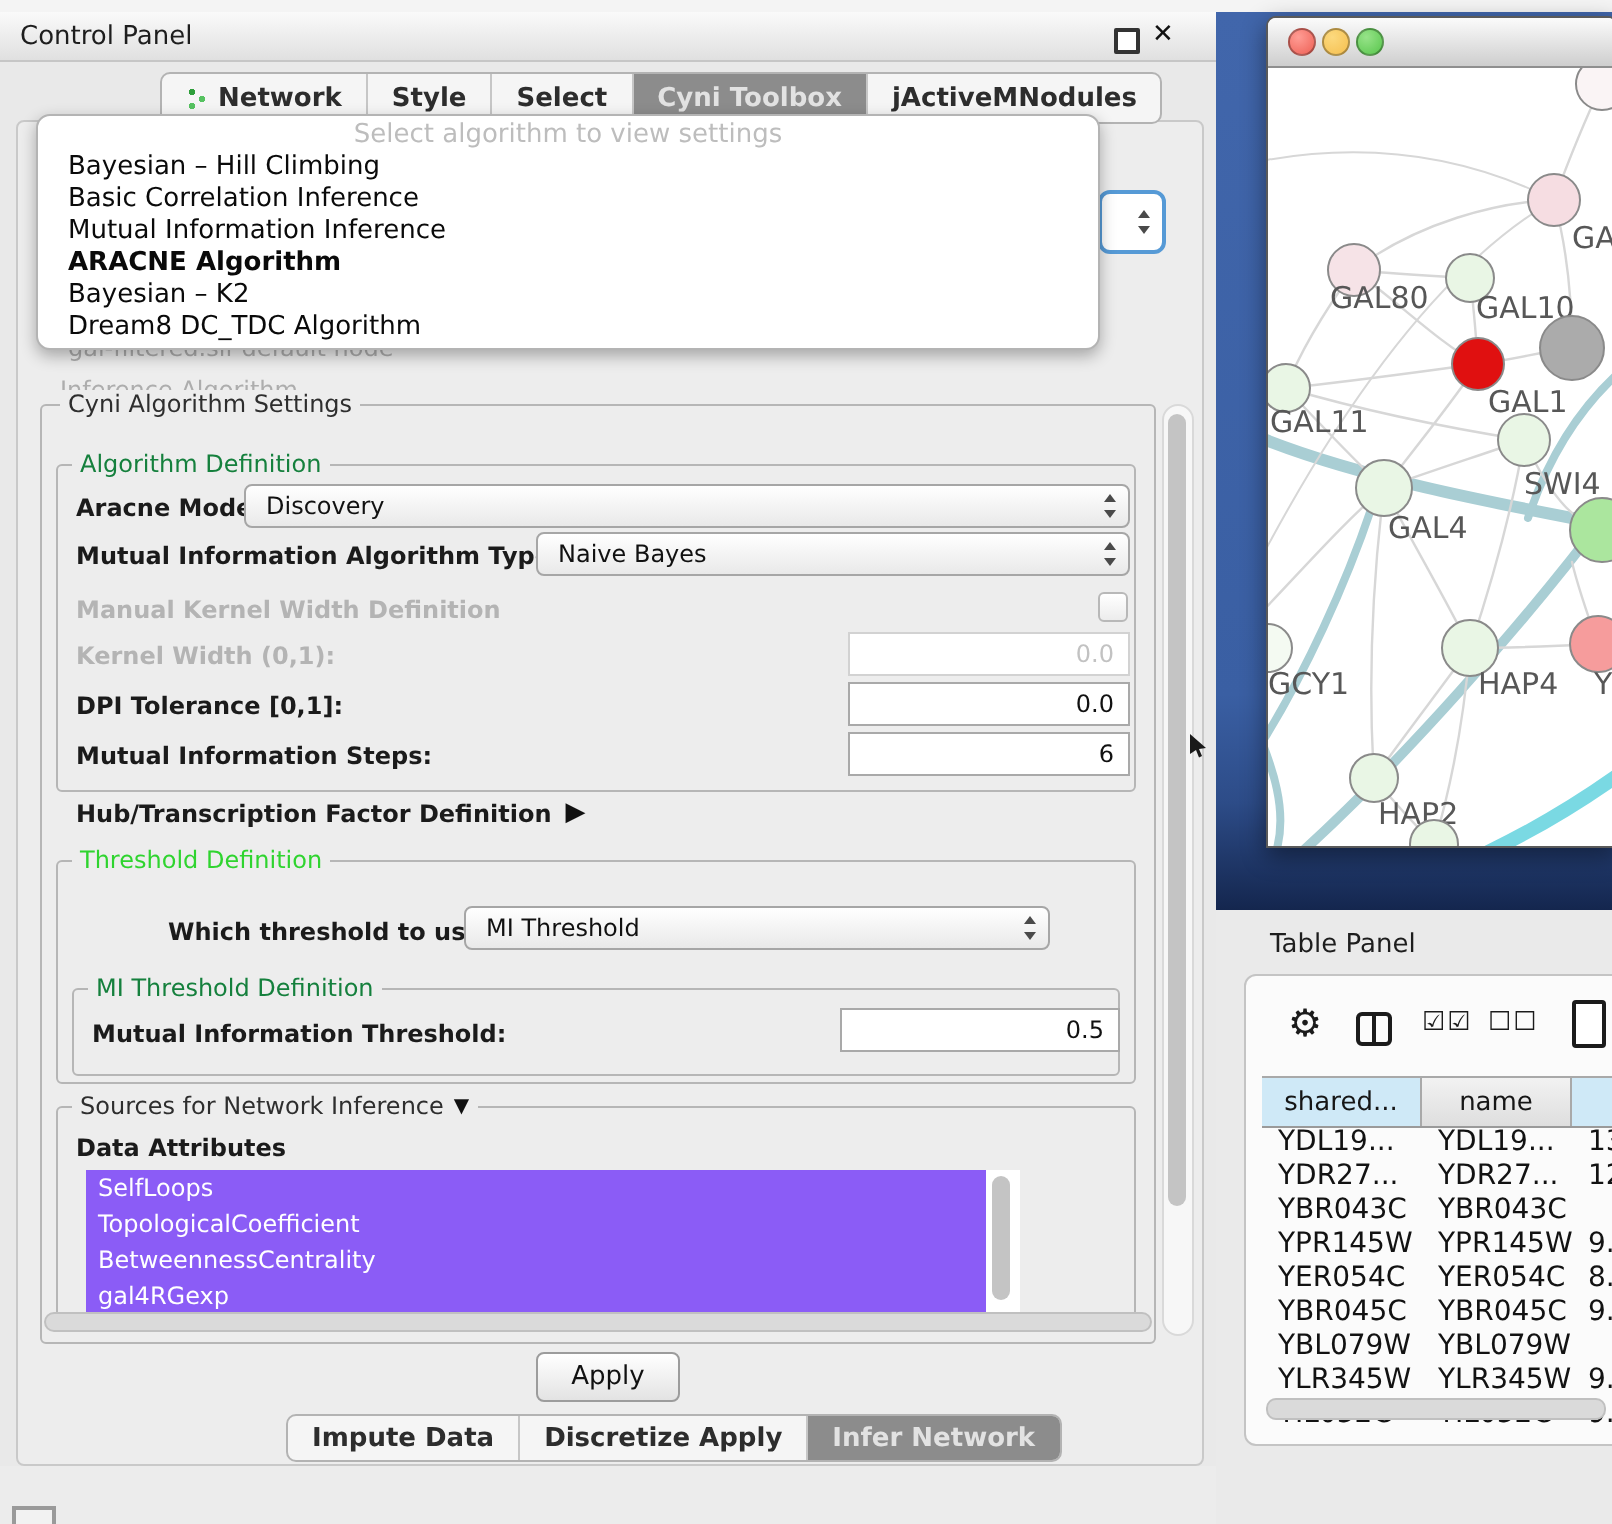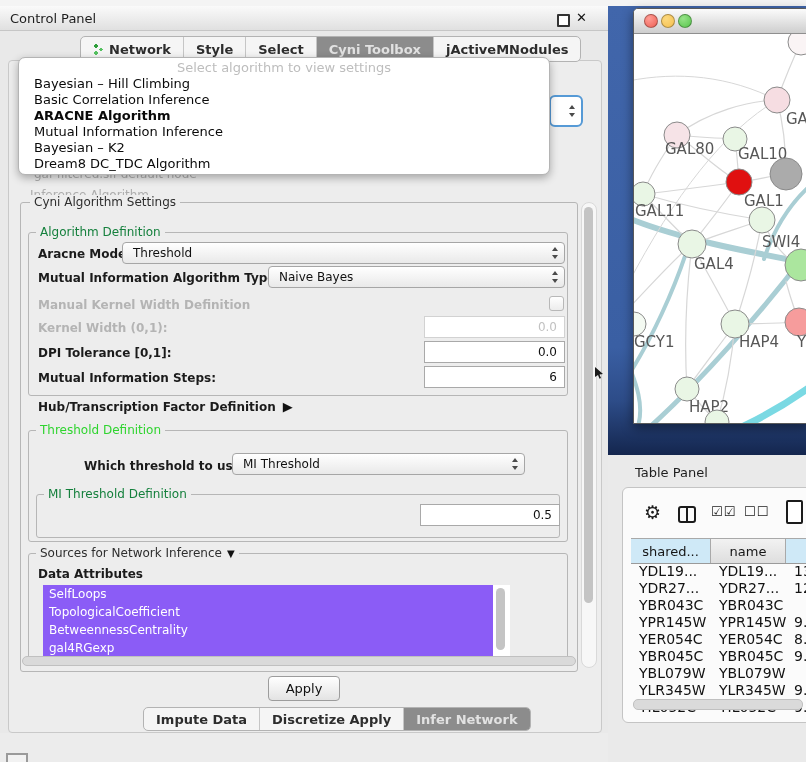--- a/index.html
+++ b/index.html
@@ -110,36 +110,36 @@
   <div class="abs ghost" style="left:30px;top:188px;">Inference Algorithm</div>
   <div class="abs bluecombo">
       <span class="stp"></span>
     </div>
 
   <div class="abs popup">
     <div class="dd-prompt">Select algorithm to view settings</div>
     <div>
         <div class="dd-it">Bayesian – Hill Climbing</div>
         <div class="dd-it">Basic Correlation Inference</div>
+        <div class="dd-it">Mutual Information Inference</div>
         <div class="dd-it b">ARACNE Algorithm</div>
-        <div class="dd-it">Mutual Information Inference</div>
         <div class="dd-it">Bayesian – K2</div>
         <div class="dd-it">Dream8 DC_TDC Algorithm</div>
       </div>
   </div>
 
   <div class="fs" style="left:20px;top:202px;width:556px;height:468px;"></div>
   <div class="leg" style="left:30px;top:195px;">Cyni Algorithm Settings</div>
 
   <div class="fs" style="left:28px;top:232px;width:538px;height:162px;"></div>
   <div class="leg blue" style="left:36px;top:225px;">Algorithm Definition</div>
 
   <div class="lbl" style="left:38px;top:247px;">Aracne Mode:</div>
   <div class="combo" style="left:122px;top:242px;width:443px;height:22px;">
-    <span>Threshold</span>
+    <span>Discovery</span>
     <span class="stp"></span>
   </div>
 
   <div class="lbl" style="left:38px;top:271px;">Mutual Information Algorithm Type:</div>
   <div class="combo" style="left:268px;top:266px;width:297px;height:22px;">
     <span>Naive Bayes</span>
     <span class="stp"></span>
   </div>
 
   <div class="lbl dis" style="left:38px;top:298px;">Manual Kernel Width Definition</div>
@@ -163,20 +163,21 @@
   <div class="leg green" style="left:36px;top:423px;">Threshold Definition</div>
 
   <div class="lbl" style="left:84px;top:459px;">Which threshold to use:</div>
   <div class="combo" style="left:232px;top:453px;width:293px;height:22px;">
     <span>MI Threshold</span>
     <span class="stp"></span>
   </div>
 
   <div class="fs" style="left:36px;top:494px;width:522px;height:42px;"></div>
   <div class="leg blue" style="left:44px;top:487px;">MI Threshold Definition</div>
+  <div class="lbl" style="left:46px;top:510px;">Mutual Information Threshold:</div>
   <div class="fld" style="left:420px;top:504px;width:140px;height:22px;">0.5</div>
 
   <div class="fs" style="left:28px;top:553px;width:538px;height:111px;"></div>
   <div class="leg" style="left:36px;top:546px;">
     <span>Sources for Network Inference</span>
     <span style="font-size:10px;color:#111;">▼</span>
   </div>
   <div class="lbl" style="left:38px;top:567px;">Data Attributes</div>
   <div class="abs" style="left:43px;top:585px;width:467px;height:72px;background:#fff;overflow:hidden;">
       <div class="attr-it">SelfLoops</div>

